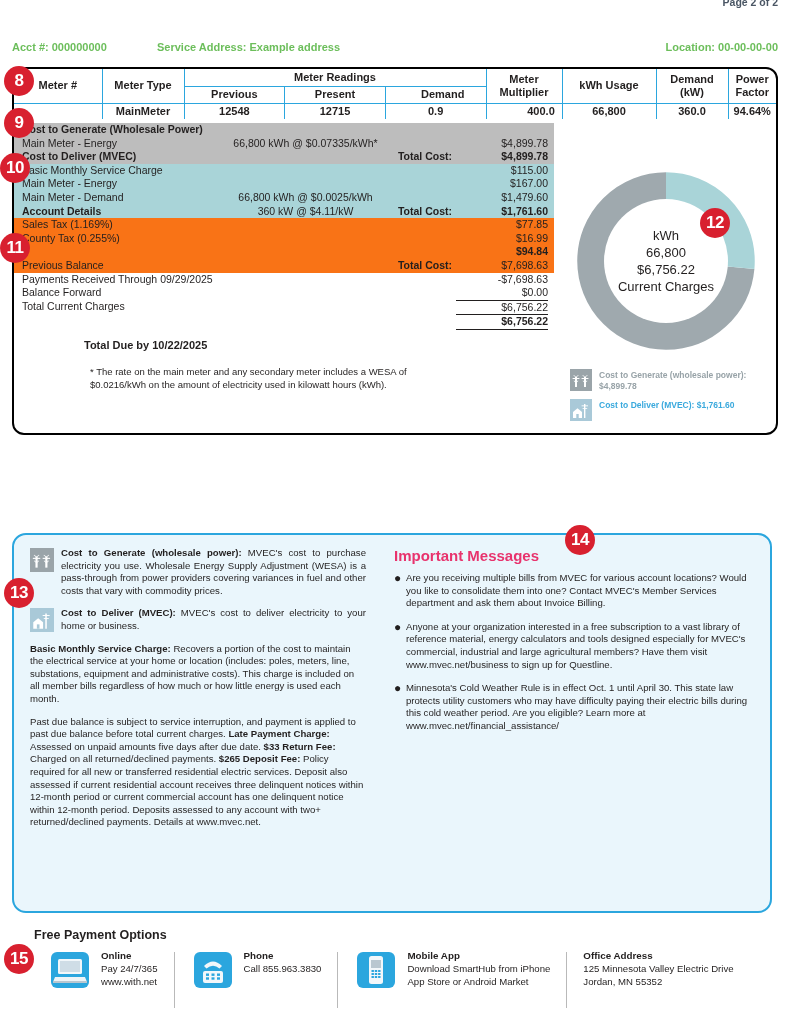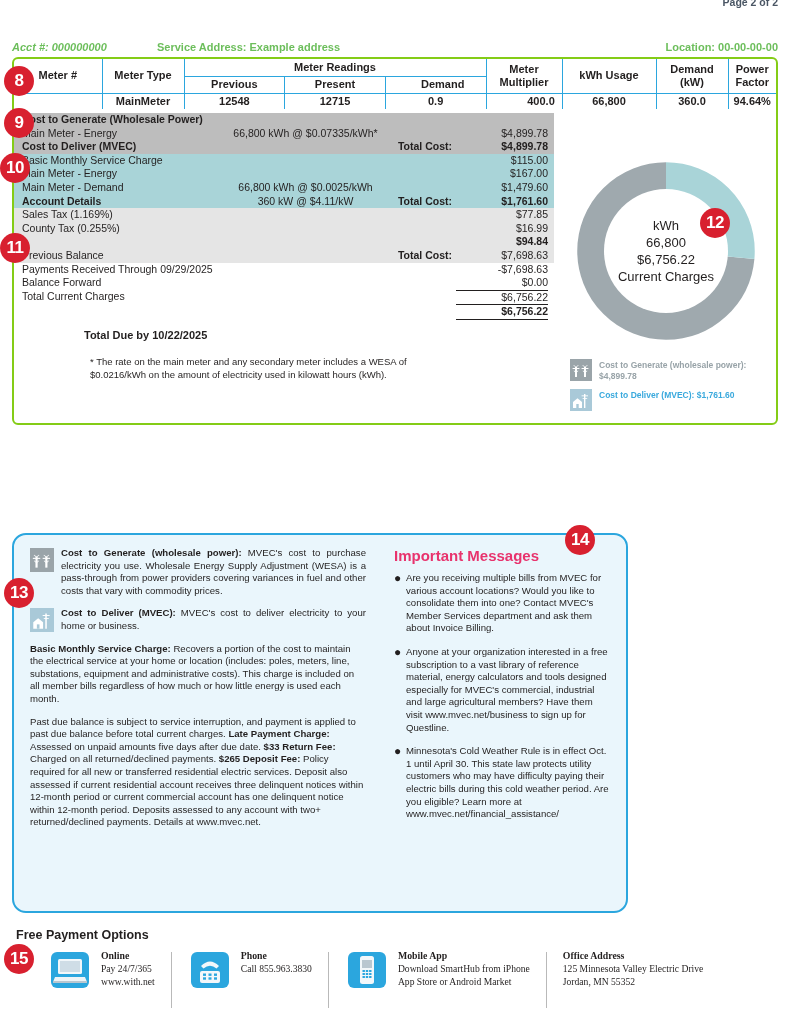--- a/index.html
+++ b/index.html
@@ -30,30 +30,30 @@
   
   .page-num {
     position: absolute; top: -4px; right: 12px;
     font-size: 10.5px; font-weight: bold; color: #4a5664;
   }
   .acct-line {
     position: absolute; top: 41px; left: 12px; right: 12px;
     font-size: 11px; font-weight: bold; color: #6cbe5b;
     display: flex;
   }
-  .acct-line .a1 { width: 145px; font-style: italic; }
+  .acct-line .a1 { width: 145px; }
   .acct-line .a2 { flex: 1; }
   .acct-line .a3 { text-align: right; }
 
   
   .card-top {
-    position: absolute; left: 12px; top: 57px;
+    position: absolute; left: 12px; top: 67px;
     width: 766px; height: 368px;
-    border: 2px solid #84cc16;
-    border-radius: 6px;
+    border: 2px solid #000000;
+    border-radius: 12px;
     background: #ffffff;
     overflow: hidden;
   }
 
   
   .meter-table {
     width: 100%;
     border-collapse: collapse;
     font-size: 11px;
     table-layout: fixed;
@@ -76,21 +76,21 @@
     line-height: 13.6px;
     min-height: 13.6px;
   }
   .crow .lbl { width: 205px; flex: none; }
   .crow .mid { flex: 1; text-align: center; }
   .crow .tc  { width: 72px; text-align: right; padding-right: 4px; font-weight: bold; }
   .crow .amt { width: 92px; text-align: right; }
   .bold { font-weight: bold; }
   .sec-gray  { background: #bdbdbd; }
   .sec-teal  { background: #a9d4d8; }
-  .sec-gray2 { background: #e5e5e5; }
+  .sec-gray2 { background: #f97316; }
   .charge-area { position: absolute; left: 0; top: 54px; width: 540px; }
   .rule-thin  { border-top: 1px solid #221f1f; }
 
   .totaldue {
     font-size: 11px; font-weight: bold;
     padding: 9px 0 0 70px;
   }
   .footnote {
     font-size: 9.5px; line-height: 13px;
     padding: 14px 0 0 76px; width: 400px; color:#221f1f;
@@ -111,42 +111,42 @@
   .legend { margin-top: 12px; }
   .legend-item { display: flex; align-items: flex-start; margin-bottom: 7px; }
   .legend-icon { width: 22px; height: 22px; flex: none; margin-right: 7px; }
   .legend-text { font-size: 8.5px; font-weight: bold; line-height: 11px; padding-top: 1px; }
   .lt-gray { color: #98a3a8; }
   .lt-blue { color: #3aa9dd; }
 
   
   .card-info {
     position: absolute; left: 12px; top: 533px;
-    width: 616px; height: 380px;
+    width: 760px; height: 380px;
     border: 2px solid #2ba6de;
     border-radius: 14px;
     background: #eaf6fc;
     padding: 12px 16px 10px 16px;
     display: flex;
   }
   .col-left { width: 350px; padding-right: 14px; }
   .col-right { flex: 1; padding-left: 14px; }
   .def-row { display: flex; margin-bottom: 10px; }
   .def-icon { width: 24px; height: 24px; flex: none; margin-right: 7px; margin-top: 1px; }
   .def-text { font-size: 9.6px; line-height: 12.6px; text-align: justify; }
   .para { font-size: 9.6px; line-height: 12.6px; margin-bottom: 10px; }
   .imp-title { color: #e8336d; font-size: 15px; font-weight: bold; margin: 0 0 8px 0; }
   .msg { display: flex; margin-bottom: 11px; font-size: 9.6px; line-height: 12.6px; }
   .msg .dot { width: 12px; flex: none; font-size: 12px; line-height: 12px; }
   .msg .body { flex: 1; }
 
   
   .footer { position: absolute; left: 12px; top: 928px; width: 766px; }
-  .foot-title { font-size: 12.5px; font-weight: bold; color: #221f1f; margin: 0 0 6px 4px; }
-  .foot-row { display: flex; margin-left: 36px; font-family: Liberation Serif, serif; }
+  .foot-title { font-size: 12.5px; font-weight: bold; color: #221f1f; margin: 0 0 6px 22px; }
+  .foot-row { display: flex; margin-left: 36px; }
   .foot-item { display: flex; align-items: flex-start; padding-right: 16px; }
   .foot-sep { width: 1px; background: #b9b9b9; margin: 4px 16px 4px 0; height: 56px; }
   .foot-icon { width: 44px; height: 44px; flex: none; margin-right: 9px; }
   .foot-txt { font-size: 9.6px; line-height: 13.2px; padding-top: 1px; }
   .foot-txt b { font-size: 9.8px; }
 </style>
 </head>
 <body>
 
 <div class="page-num">Page 2 of 2</div>

